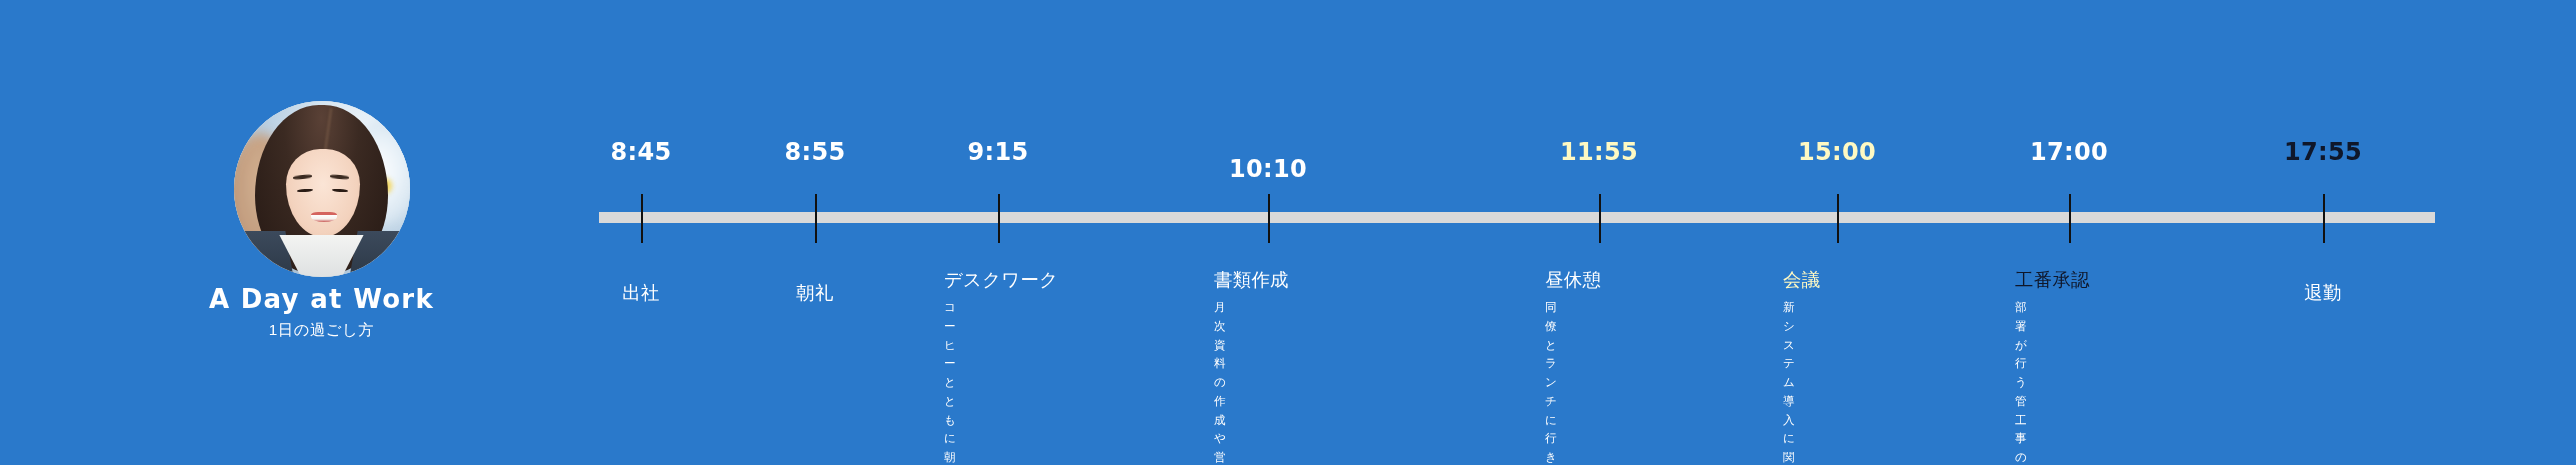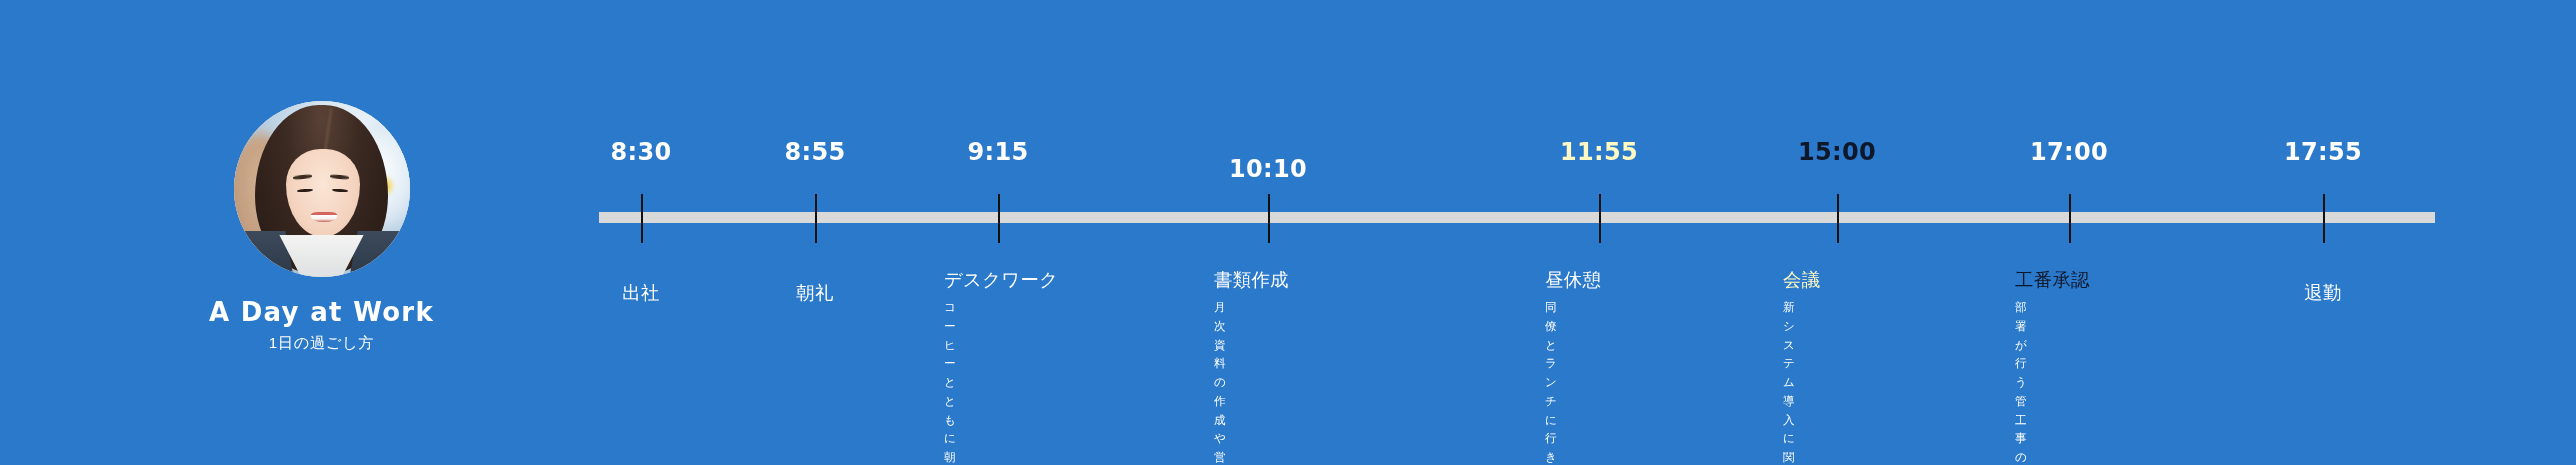--- a/index.html
+++ b/index.html
@@ -154,21 +154,21 @@
     position: absolute;
     bottom: -4%;
     width: 34%;
     height: 30%;
     background: linear-gradient(#3c4a5c 0%, #2a3644 100%);
   }
   #avatar .jacket-l { left: -2%; transform: skewX(10deg); }
   #avatar .jacket-r { right: -2%; transform: skewX(-10deg); }
 
   #title-en {
-    margin-top: 21px;
+    margin-top: 8px;
     font-family: "DejaVu Sans", "Liberation Sans", sans-serif;
     font-size: 26px;
     font-weight: 700;
     letter-spacing: 1.3px;
     color: #FFFFFF;
     line-height: 1.1;
     white-space: nowrap;
   }
   #title-ja {
     margin-top: 7.3px;
@@ -275,21 +275,21 @@
     </div>
     <div id="title-en" style="color: rgb(255, 255, 255);">A Day at Work</div>
     <div id="title-ja" style="color: rgb(255, 255, 255);">1日の過ごし方</div>
   </div>
 
   <div id="timeline">
     <div id="timeline-bar" style="background: rgb(217, 217, 217);"></div>
 
   <div class="tl-event centered" style="left: 641px;">
         <div class="tl-tick" style="background: rgb(17, 17, 17);"></div>
-        <div class="tl-time" style="color: rgb(255, 255, 255);">8:30</div>
+        <div class="tl-time" style="color: rgb(255, 255, 255);">8:45</div>
         <div class="tl-label" style="color: rgb(255, 255, 255);">出社</div>
       </div>
       <div class="tl-event centered" style="left: 815px;">
         <div class="tl-tick" style="background: rgb(17, 17, 17);"></div>
         <div class="tl-time" style="color: rgb(255, 255, 255);">8:55</div>
         <div class="tl-label" style="color: rgb(255, 255, 255);">朝礼</div>
       </div>
       <div class="tl-event left" style="left: 998px;">
         <div class="tl-tick" style="background: rgb(17, 17, 17);"></div>
         <div class="tl-time" style="color: rgb(255, 255, 255);">9:15</div>
@@ -306,33 +306,33 @@
       </div>
       <div class="tl-event left" style="left: 1599px;">
         <div class="tl-tick" style="background: rgb(17, 17, 17);"></div>
         <div class="tl-time" style="color: #fef9c3;">11:55</div>
         <div class="tl-label" style="color: rgb(255, 255, 255);">昼休憩</div>
         <div class="tl-desc" style="color: rgb(255, 255, 255);">同僚と
 ランチに行きます</div>
       </div>
       <div class="tl-event left" style="left: 1837px;">
         <div class="tl-tick" style="background: rgb(17, 17, 17);"></div>
-        <div class="tl-time" style="color: #0f172a;">15:00</div>
+        <div class="tl-time" style="color: #fef9c3;">15:00</div>
         <div class="tl-label" style="color: #fef9c3;">会議</div>
         <div class="tl-desc" style="color: rgb(255, 255, 255);">新システム導入に
 関する会議に出席</div>
       </div>
       <div class="tl-event left" style="left: 2069px;">
         <div class="tl-tick" style="background: rgb(17, 17, 17);"></div>
         <div class="tl-time" style="color: rgb(255, 255, 255);">17:00</div>
         <div class="tl-label" style="color: #0f172a;">工番承認</div>
         <div class="tl-desc" style="color: rgb(255, 255, 255);">部署が行う管工事の
 チェック</div>
       </div>
       <div class="tl-event centered" style="left: 2323px;">
         <div class="tl-tick" style="background: rgb(17, 17, 17);"></div>
-        <div class="tl-time" style="color: #ffffff;">17:55</div>
+        <div class="tl-time" style="color: #0f172a;">17:55</div>
         <div class="tl-label" style="color: rgb(255, 255, 255);">退勤</div>
       </div>
     </div>
 
 </div>
 
 
 </body></html>

